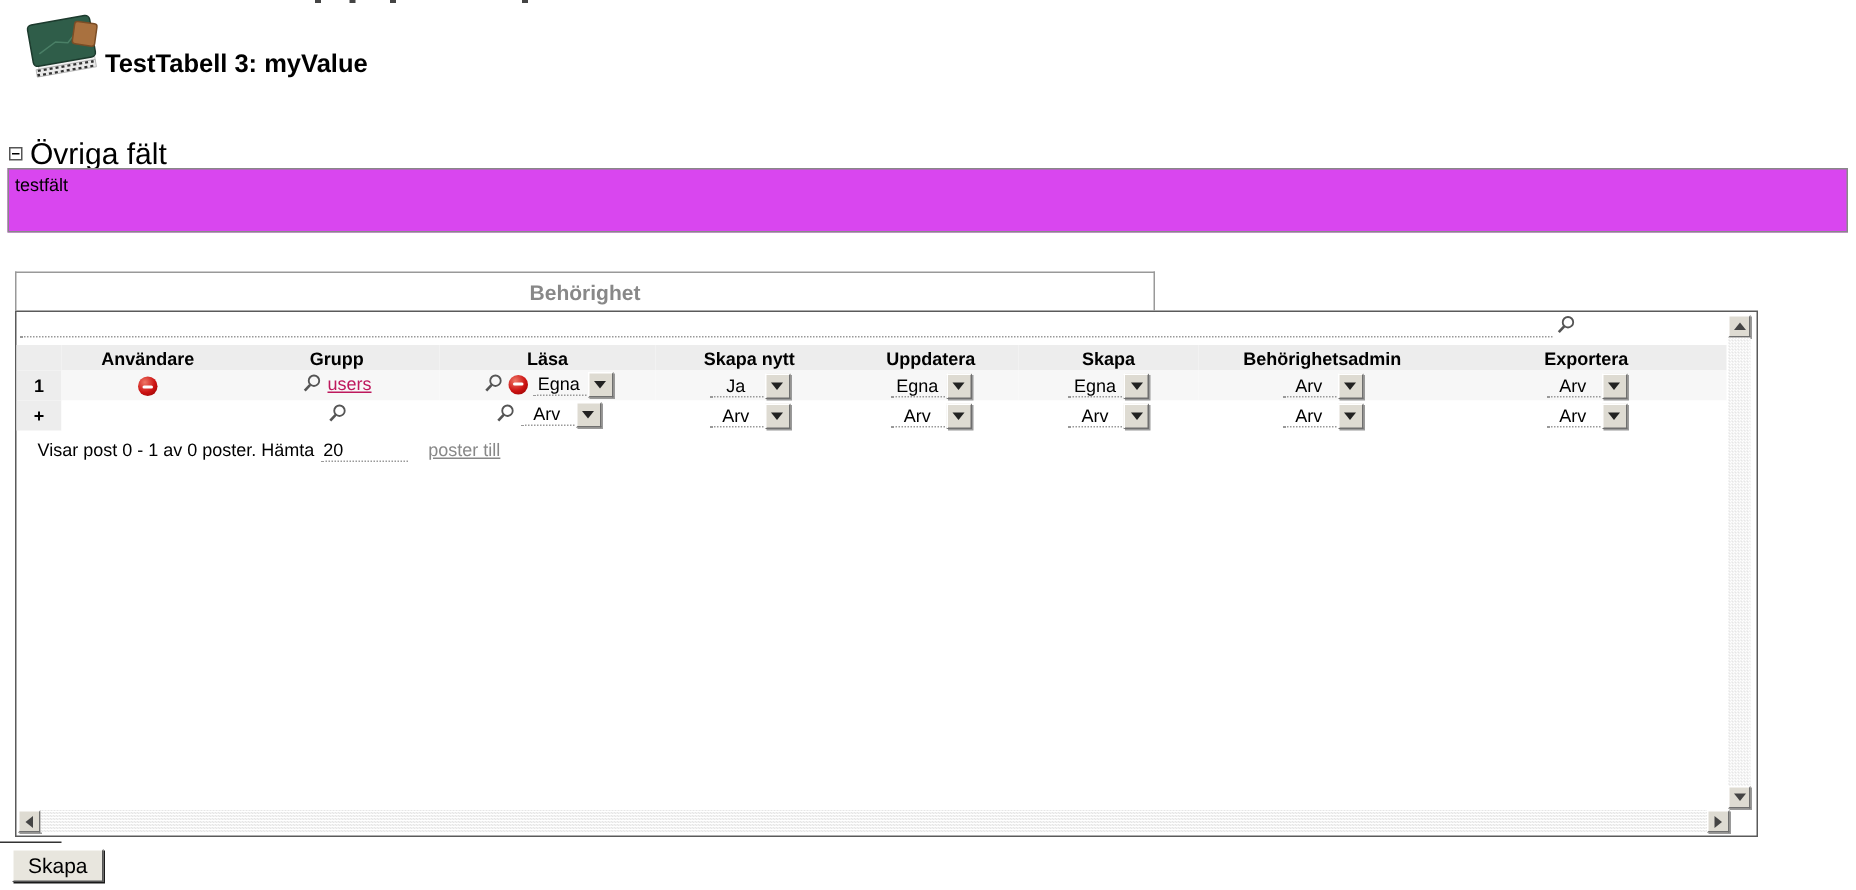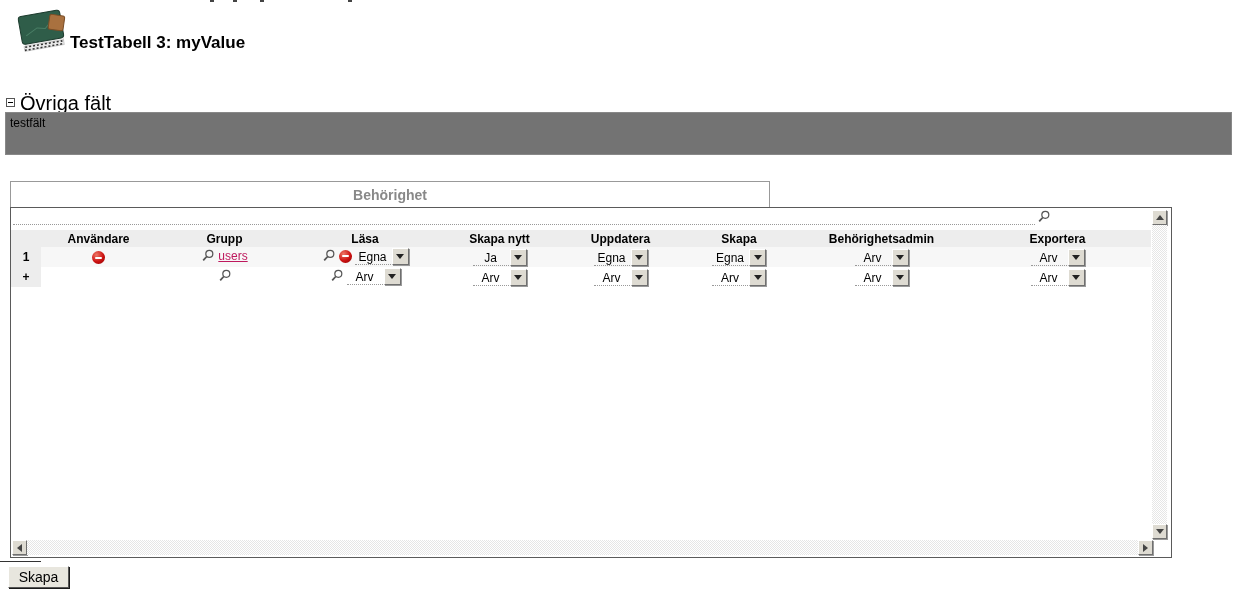--- a/index.html
+++ b/index.html
@@ -12,21 +12,21 @@
   
   .app-icon { position:absolute; left:16px; top:9px; width:54px; height:48px; }
   .page-title { position:absolute; left:70px; top:33px; font-size:17px; font-weight:bold; }
 
   
   .collapse-box { position:absolute; left:6px; top:98px; width:9px; height:9px;
                   border:1px solid #555; background:#fff; display:flex; align-items:center; justify-content:center; }
   .collapse-box .minus { width:5px; height:1px; background:#000; }
   .section-title { position:absolute; left:20px; top:92px; font-size:20px; }
   .fields-box { position:absolute; left:5px; top:112px; width:1227px; height:43px;
-                border:1px solid #888; background:#737373; }
+                border:1px solid #888; background:#d946ef; }
   .field-label { position:absolute; left:4px; top:3px; font-size:12px; }
   .field-value { position:absolute; left:3px; top:18px; width:1167px; height:16px;
                  background:#fff; border-bottom:1px dotted #777; font-size:12px; padding-left:4px; }
 
   
   .perm-tab { position:absolute; left:10px; top:181px; width:760px; height:26px;
               border:1px solid #999; border-bottom:none; background:#fff;
               text-align:center; line-height:26px; font-size:14px; font-weight:bold; color:#888; }
 
   
@@ -51,21 +51,21 @@
   .del-icon { width:13px; height:13px; border-radius:50%; display:inline-block; vertical-align:middle;
               background:radial-gradient(circle at 35% 30%, #ee7766, #cc1111 55%, #880000);
               position:relative; }
   .del-icon::after { content:""; position:absolute; left:3px; top:5.5px; width:7px; height:2px; background:#fff; border-radius:1px; }
 
   
   a.grupp-link { color:#be185d; font-size:12px; }
   a.muted-link { color:#888; font-size:12px; }
 
   
-  .combo { display:inline-flex; align-items:flex-end; vertical-align:middle; }
+  .combo { display:inline-flex; align-items:center; vertical-align:middle; }
   .combo-value { display:inline-block; min-width:36px; text-align:center; font-size:12px;
                  border-bottom:1px dotted #999; padding:1px 2px 0 2px; }
   .combo-btn { width:17px; height:17px; margin-left:1px; background:#dedbd2;
                border:1px solid; border-color:#fff #6f6f6f #6f6f6f #fff;
                box-shadow:1px 1px 0 #9a9a9a; display:inline-flex; align-items:center; justify-content:center; }
   .tri-down { width:0; height:0; border-left:4px solid transparent; border-right:4px solid transparent; border-top:5px solid #222; }
   .tri-up   { width:0; height:0; border-left:4px solid transparent; border-right:4px solid transparent; border-bottom:5px solid #444; }
   .tri-left { width:0; height:0; border-top:4px solid transparent; border-bottom:4px solid transparent; border-right:5px solid #444; }
   .tri-right{ width:0; height:0; border-top:4px solid transparent; border-bottom:4px solid transparent; border-left:5px solid #444; }
 
@@ -270,20 +270,25 @@
         <td><span class="combo">
               <span class="combo-value">Arv</span>
               <span class="combo-btn">
                 <span class="tri-down"></span>
               </span>
             </span></td>
       </tr>
     </tbody>
   </table>
 
+  <div class="pagination">
+    <span>Visar post 0 - 1 av 0 poster. Hämta</span>
+    <span class="fetch-count">20</span>
+    <a href="#" class="muted-link">poster till</a>
+  </div>
 
   <div class="vscroll">
     <div class="sb-btn">
         <span class="tri-up"></span>
       </div>
     <div class="track checker"></div>
     <div class="sb-btn">
         <span class="tri-down" style="border-top-color:#444;"></span>
       </div>
   </div>

